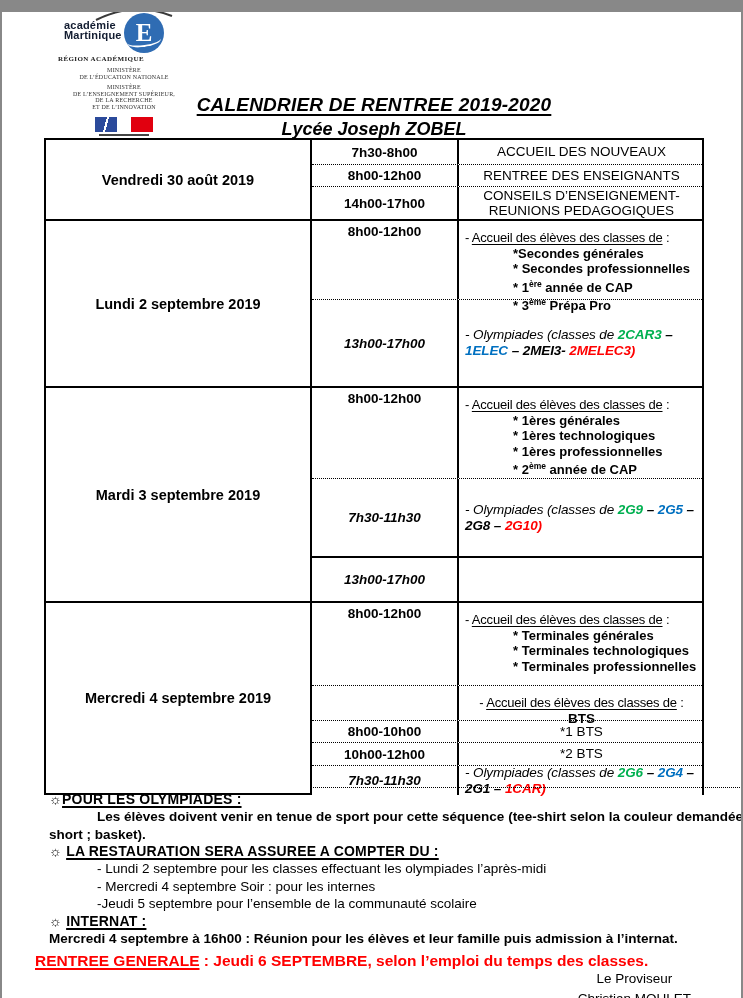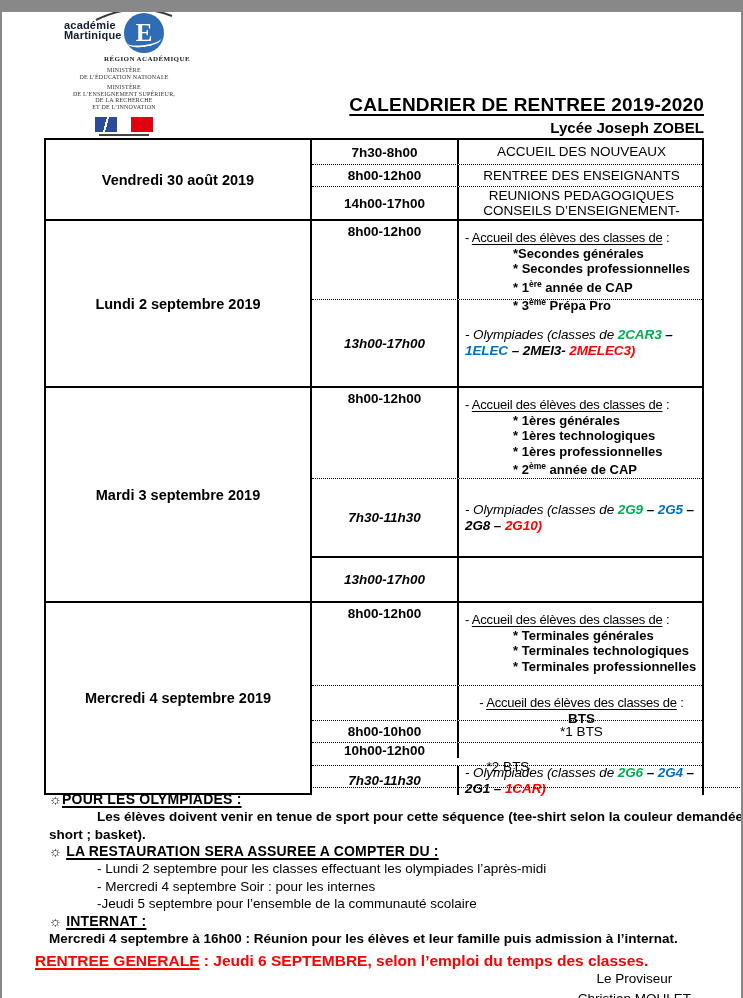--- a/index.html
+++ b/index.html
@@ -14,35 +14,35 @@
   .logo-arc { position:absolute; left:34px; top:-3px; }
   .acad-row { position:relative; height:42px; }
   .acad-text { position:absolute; left:6px; top:8px; font-weight:bold; font-size:11px;
                line-height:10px; color:#121c30; letter-spacing:.2px; }
   .acad-circle { position:absolute; left:66px; top:1px; width:40px; height:40px;
                  border-radius:50%; background:#2f6cb3; color:#fff;
                  display:flex; align-items:center; justify-content:center;
                  font-weight:bold; font-size:25px; font-family:"Liberation Serif", serif; }
   .acad-circle:after{ content:""; position:absolute; left:3px; top:22px; width:34px; height:10px;
                       border-bottom:2px solid #fff; border-radius:50%; transform:rotate(-8deg);}
-  .region { margin-top:1px; text-align:right; font-family:"Liberation Serif", serif;
+  .region { margin-top:1px; text-align:left; font-family:"Liberation Serif", serif;
             font-weight:bold; font-size:7px; letter-spacing:.4px; color:#1a1a1a; }
   .ministere { margin-top:4px; text-align:center; font-family:"Liberation Serif", serif;
                font-size:6px; line-height:6.5px; color:#333; letter-spacing:.2px; }
   .flag { position:relative; margin:7px auto 0; width:58px; height:26px; }
   .flag .b { position:absolute; left:0; top:0; width:22px; height:15px;
              background:linear-gradient(105deg,#2b4a9b 46%,#ffffff 46%,#ffffff 54%,#2b4a9b 54%); }
   .flag .r { position:absolute; right:0; top:0; width:22px; height:15px; background:#e1000f; }
   .flag .t1 { position:absolute; left:4px; top:17px; width:50px; height:2px; background:#444; }
   .flag .t2 { position:absolute; left:9px; top:21px; width:40px; height:2px; background:#666; }
   
-  .titleblock { position:absolute; left:42px; top:82px; width:660px; text-align:right; }
+  .titleblock { position:absolute; left:42px; top:82px; width:660px; text-align:center;font-style:italic; }
   .doc-title { display:inline-block; font-size:19px; font-weight:bold; letter-spacing:.2px;
                text-decoration:underline; text-decoration-thickness:2px; text-underline-offset:3px; }
-  .doc-subtitle { margin-top:3px; font-size:15px; font-weight:bold; }
+  .doc-subtitle { margin-top:3px; font-size:18px; font-weight:bold; }
   
   .rtable { position:absolute; left:42px; top:126px; width:660px;
             border:2px solid #000; border-bottom:none; }
   .day { display:flex; }
   .day + .day { border-top:2px solid #000; }
   .datecell { width:266px; border-right:2px solid #000; display:flex;
               align-items:center; justify-content:center; text-align:center;
               font-weight:bold; font-size:14.5px; }
   .day:last-child .datecell { border-bottom:2px solid #000; }
   .rows { flex:1; display:flex; flex-direction:column; }
@@ -149,22 +149,22 @@
             </div>
             <div class="actcell">
               <div class="cline">RENTREE DES ENSEIGNANTS</div>
             </div>
           </div>
           <div class="row sep-dotted" style="height: 33px;">
             <div class="timecell">
               <span>14h00-17h00</span>
             </div>
             <div class="actcell">
+              <div class="cline">CONSEILS D’ENSEIGNEMENT-</div>
               <div class="cline">REUNIONS PEDAGOGIQUES</div>
-              <div class="cline">CONSEILS D’ENSEIGNEMENT-</div>
             </div>
           </div>
         </div>
       </div>
       <div class="day">
         <div class="datecell">
           <span>Lundi 2 septembre 2019</span>
         </div>
         <div class="rows">
           <div class="row top" style="height: 78px;">
@@ -255,21 +255,21 @@
             </div>
           </div>
           <div class="row sep-dotted" style="height: 22px;">
             <div class="timecell">
               <span>8h00-10h00</span>
             </div>
             <div class="actcell">
               <div class="cline">*1 BTS</div>
             </div>
           </div>
-          <div class="row sep-dotted" style="height: 23px; flex-direction: column;">
+          <div class="row sep-dotted" style="height: 23px;">
             <div class="timecell">
               <span>10h00-12h00</span>
             </div>
             <div class="actcell">
               <div class="cline">*2 BTS</div>
             </div>
           </div>
           <div class="row sep-dotted" style="height: 30px;">
             <div class="timecell it">
               <span>7h30-11h30</span>

